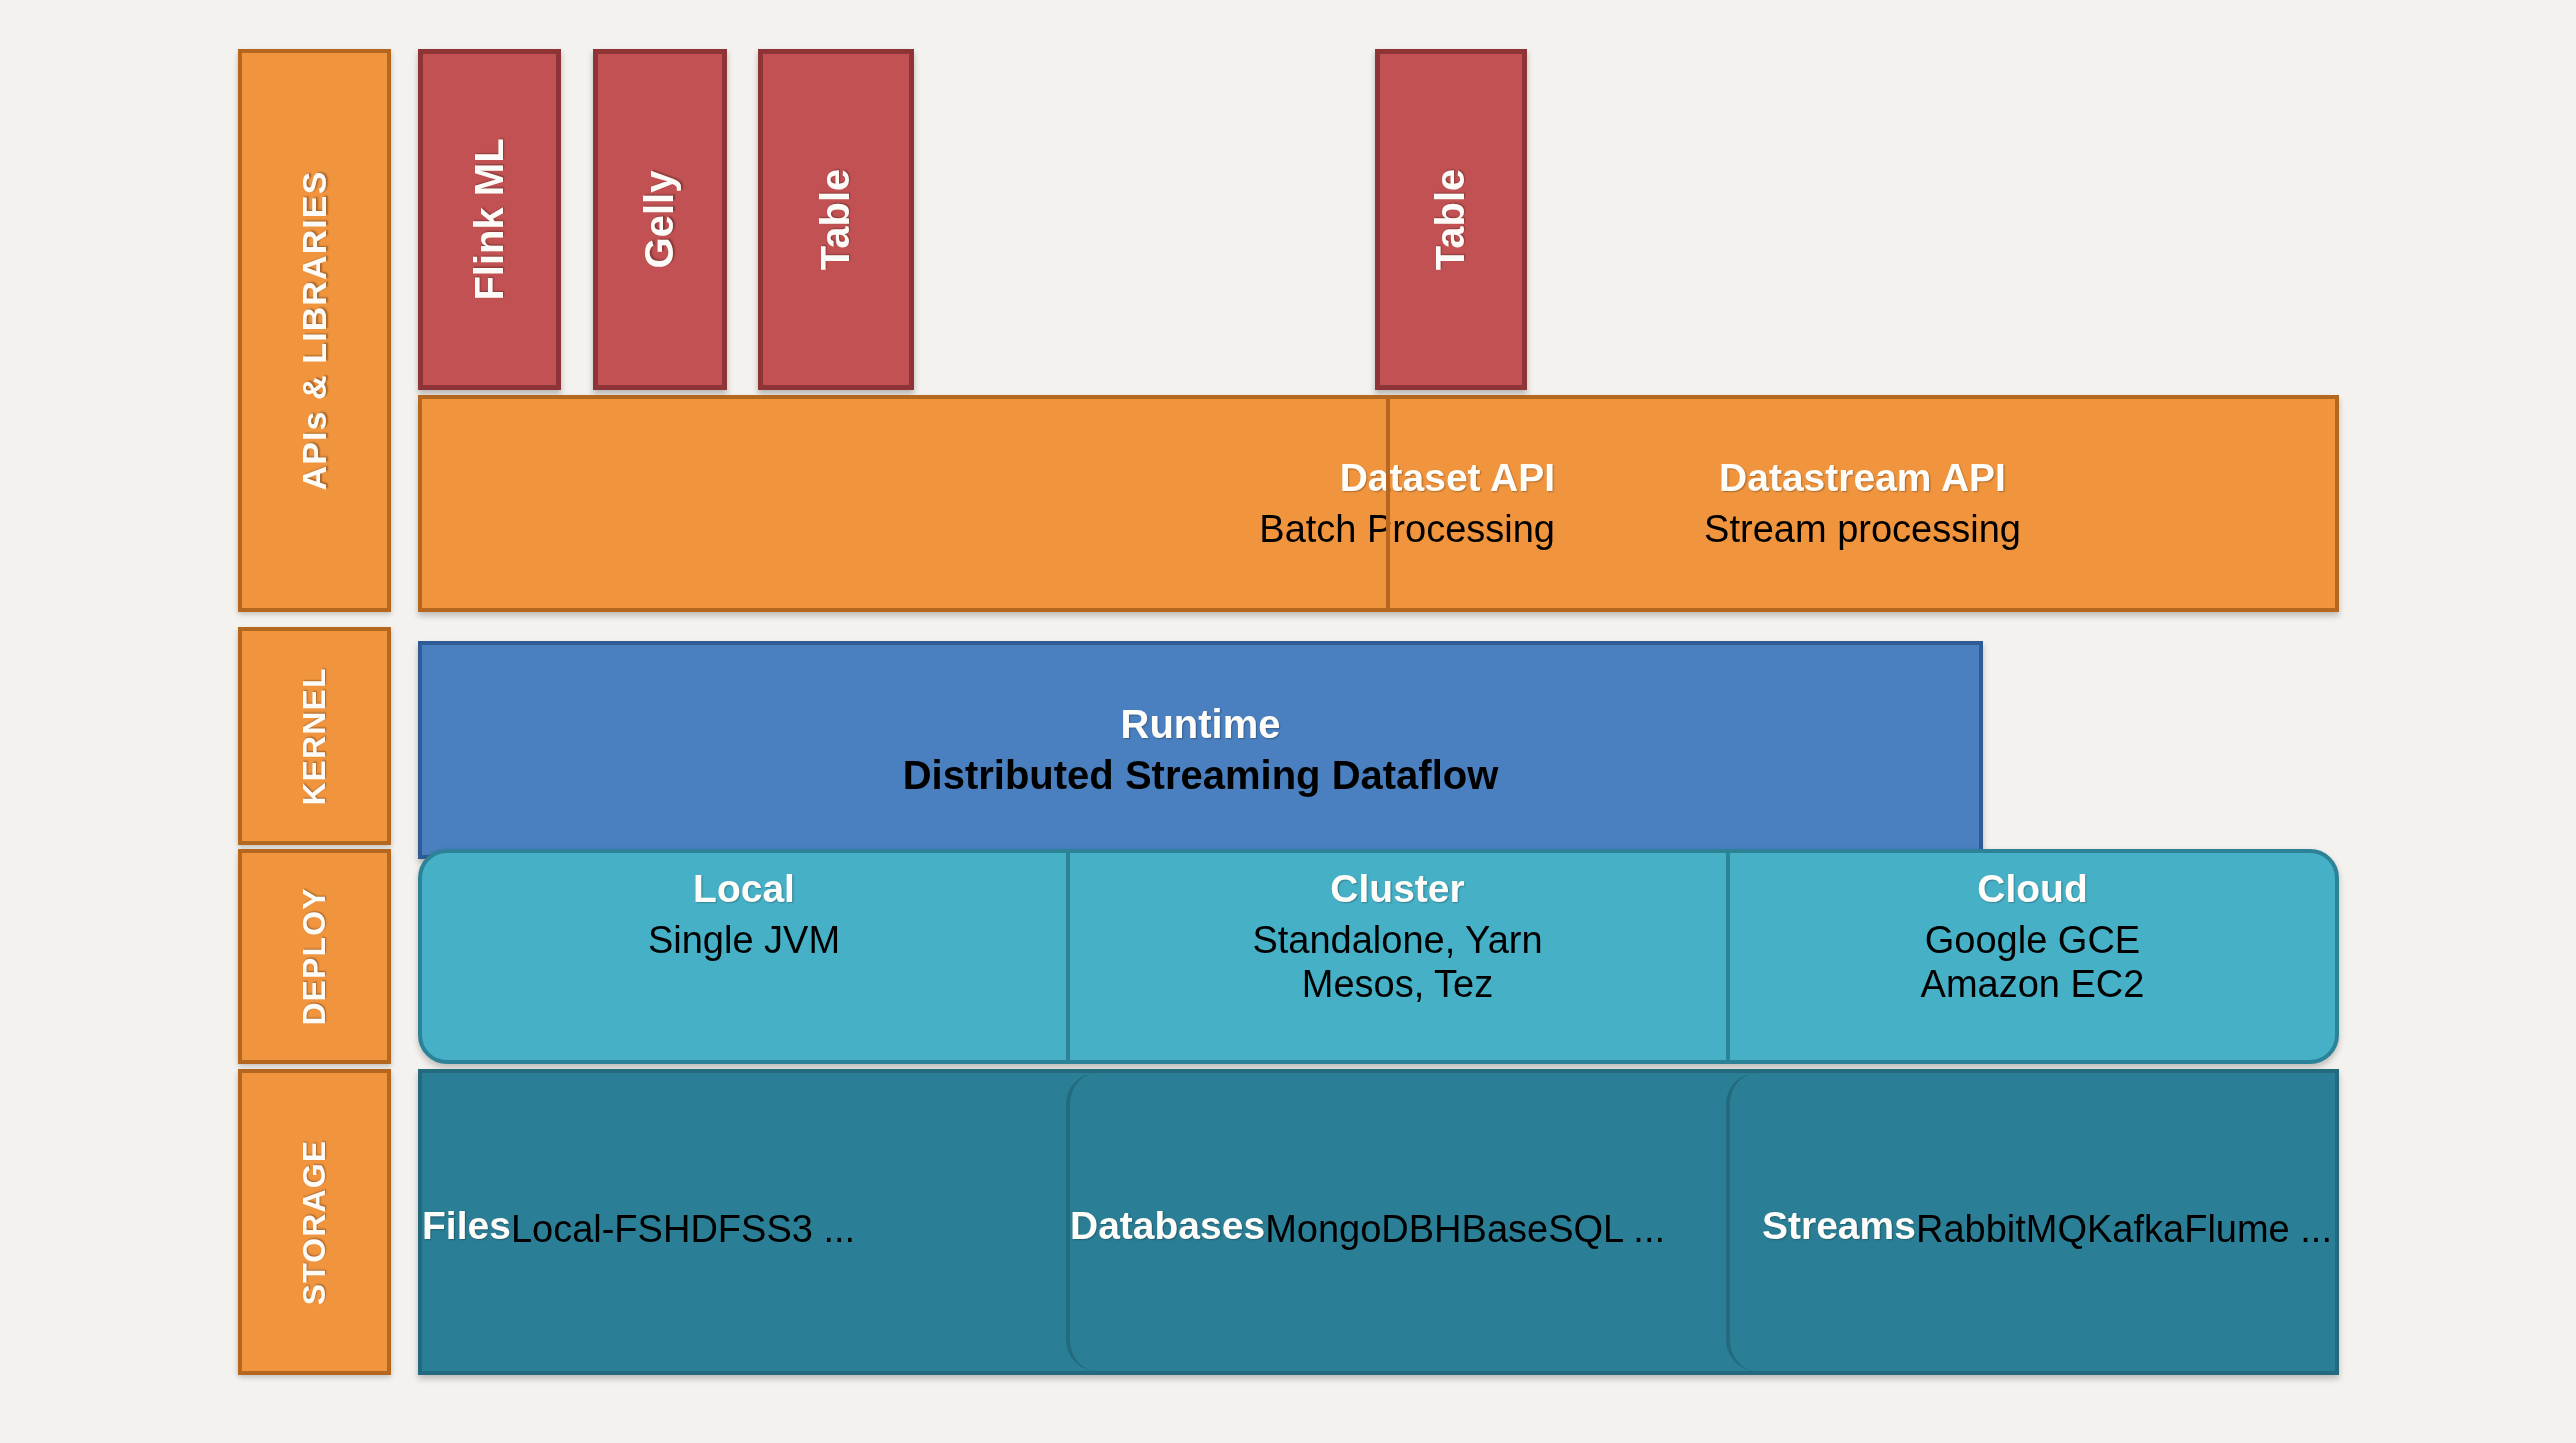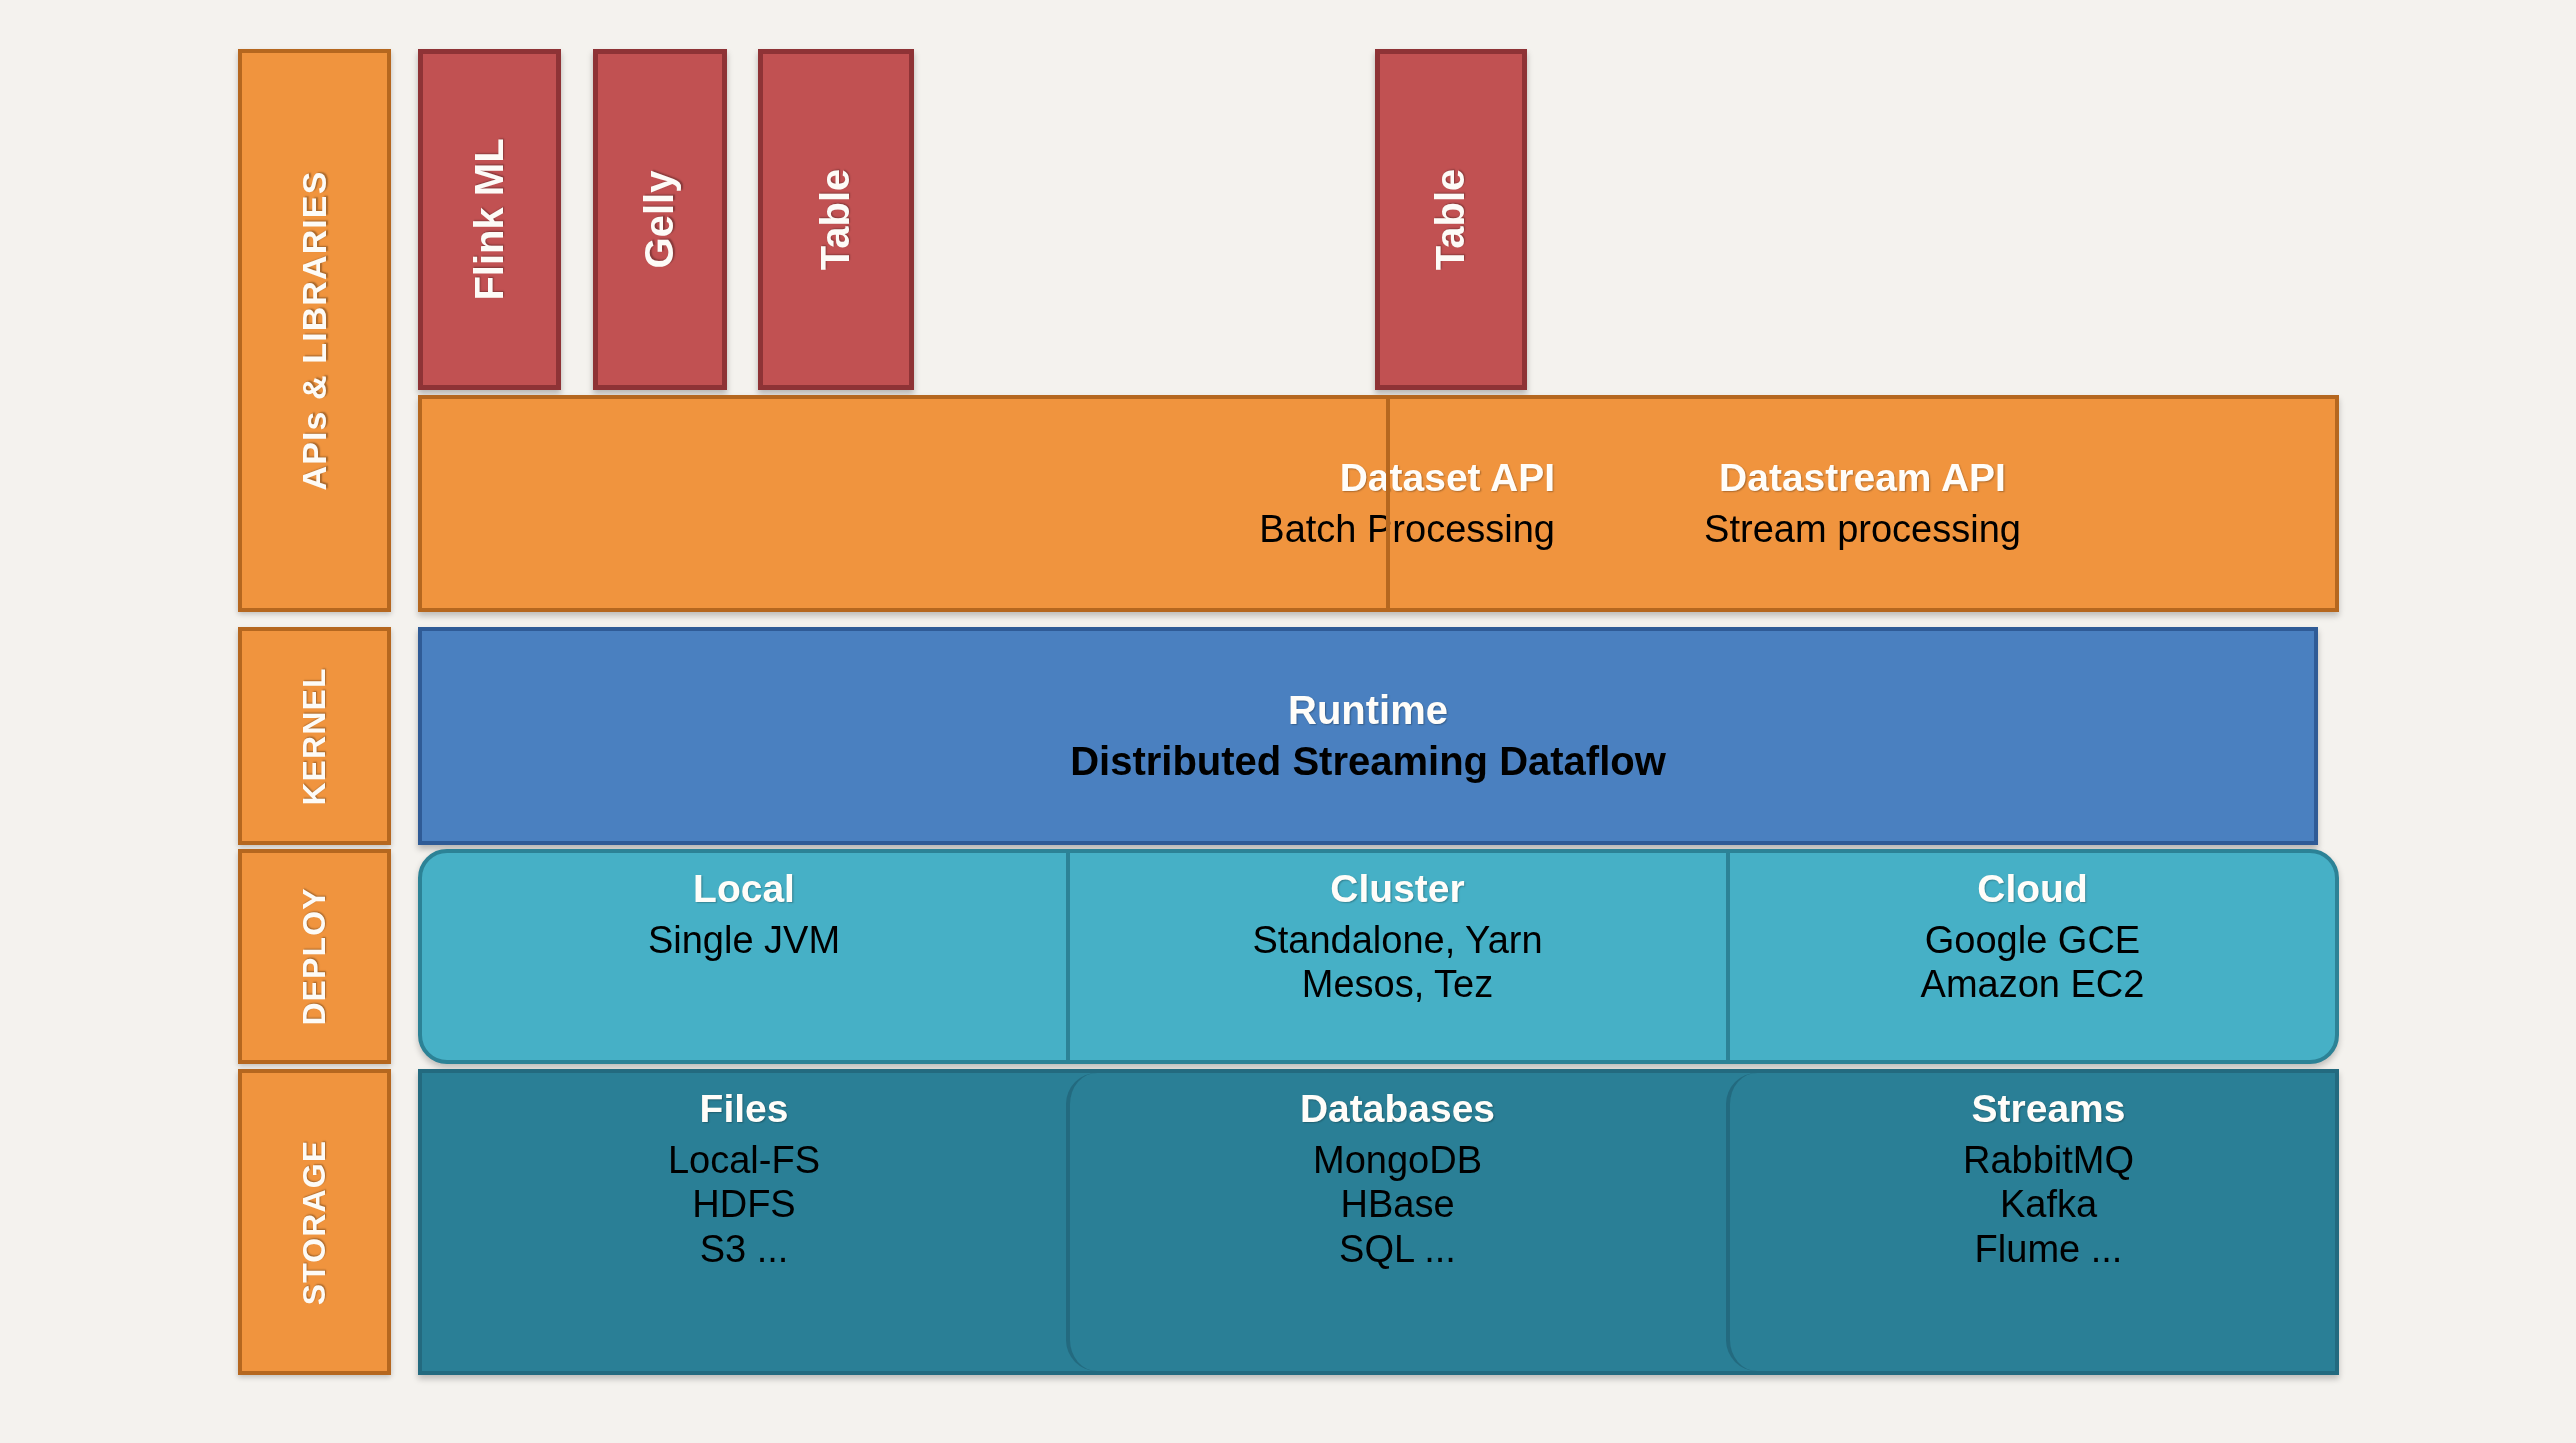--- a/index.html
+++ b/index.html
@@ -91,21 +91,21 @@
   .cell-line{color:#000;font-size:38px;line-height:1.18;}
 
   
   .storageband{
     background:#2a7f96;
     border:4.9px solid #236a7f;
     box-shadow:0 3.8px 6px rgba(0,0,0,.22);
   }
   .scell{
     position:absolute;top:0;bottom:0;
-    display:flex;flex-direction:column;
+    display:flex;flex-direction:row;
     align-items:center;justify-content:flex-start;
     padding-top:14px;box-sizing:border-box;
   }
   .scell + .scell{border-left:4.9px solid #236a7f;border-radius:31px;}
 </style>
 </head>
 <body>
 
 <div class="stage">
 
@@ -145,21 +145,21 @@
     <div class="apicell" style="left:12px;width:1121px;align-items:flex-end;">
       <div class="api-title">Dataset API</div>
       <div class="api-sub">Batch Processing</div>
     </div>
     <div class="apicell" style="left:964px;right:0px;">
       <div class="api-title">Datastream API</div>
       <div class="api-sub">Stream processing</div>
     </div>
   </div>
 
-  <div class="box kernel" style="left:418px;top:627px;width:1900px;height:218px;text-align:right;">
+  <div class="box kernel" style="left:418px;top:641px;width:1565px;height:218px;text-align:right;">
     <div class="k-title">Runtime</div>
     <div class="k-sub">Distributed Streaming Dataflow</div>
   </div>
 
   <div class="deployband" style="position:absolute;left:418px;top:849px;width:1921px;height:215px;box-sizing:border-box;border-radius:29px;">
     <div class="dcell" style="left:0px;width:644px;">
       <div class="cell-title">Local</div>
       <div class="cell-line">Single JVM</div>
     </div>
     <div class="dcell" style="left:644px;width:659px;">

